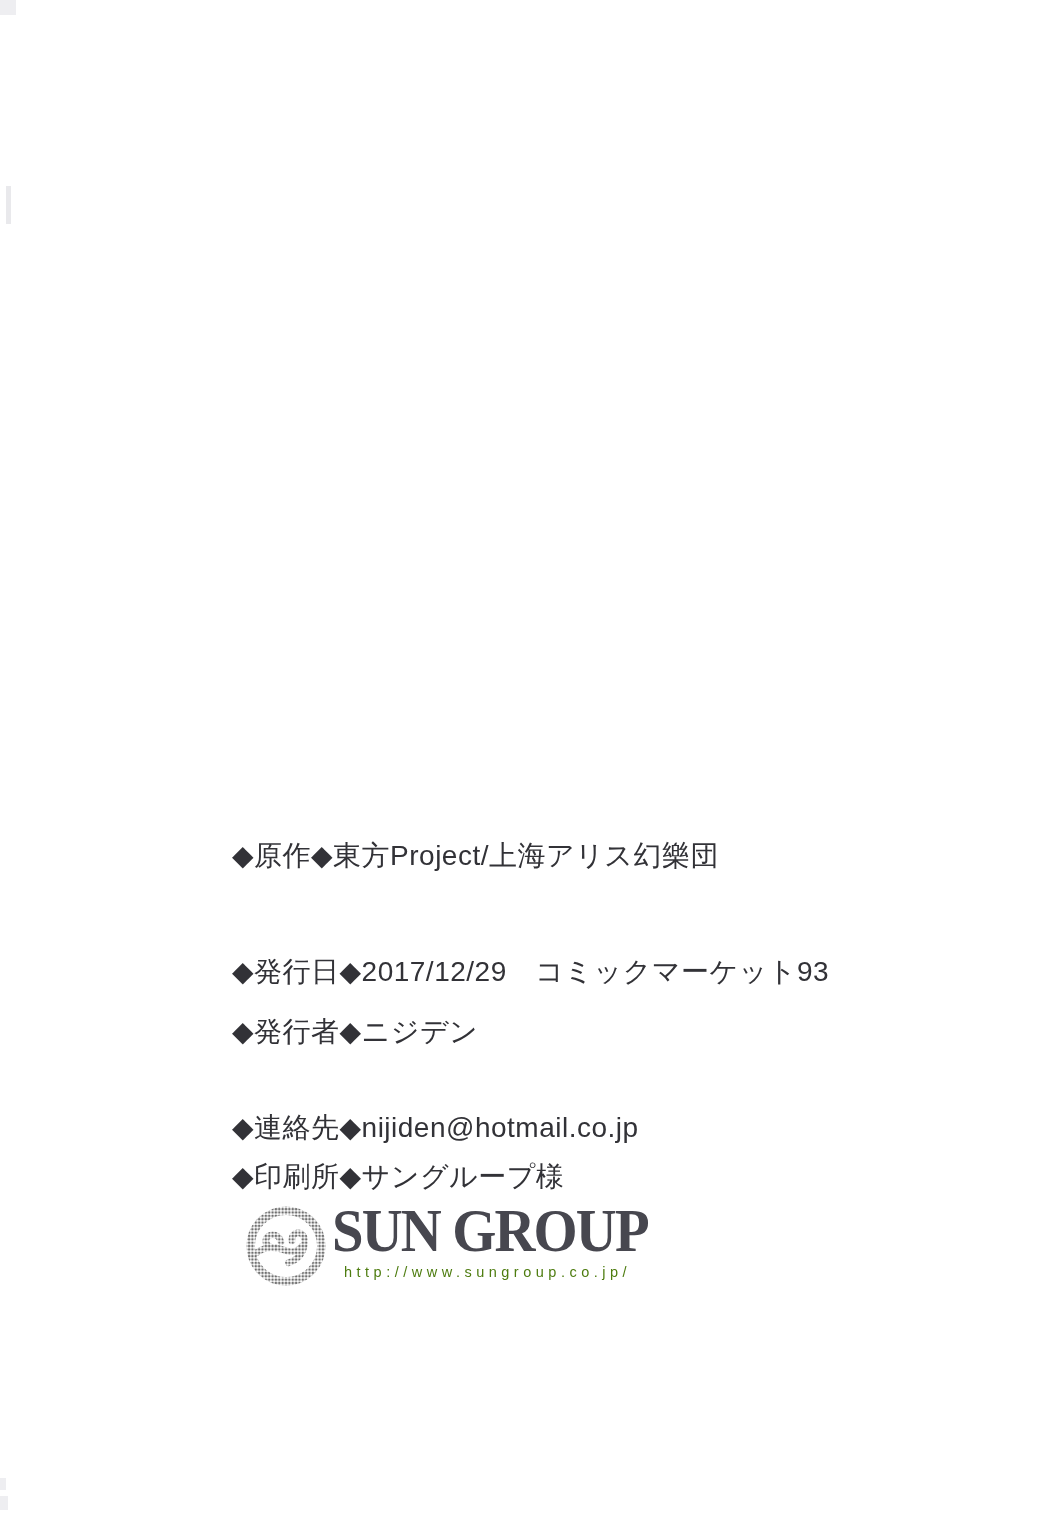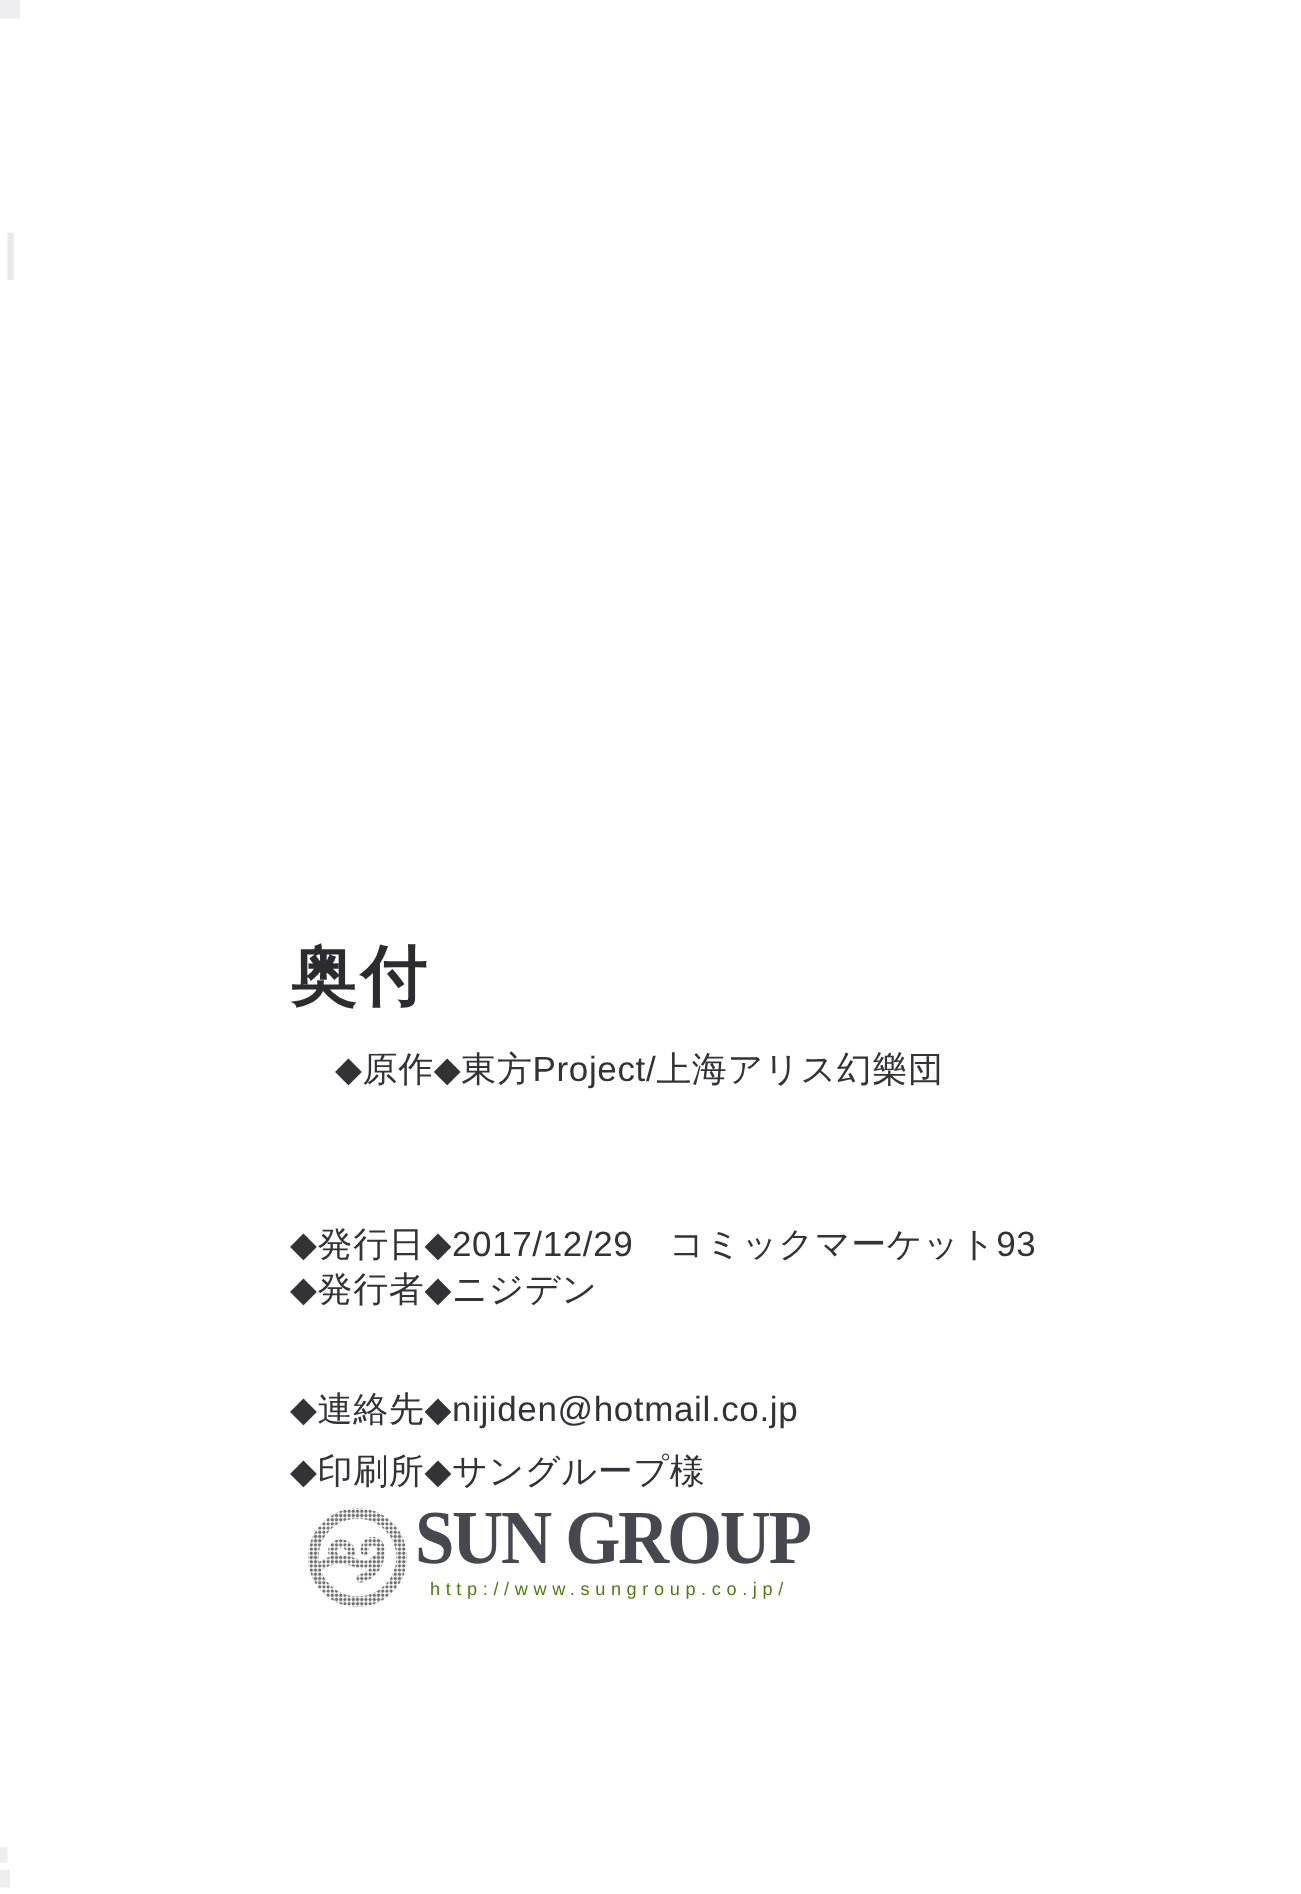--- a/index.html
+++ b/index.html
@@ -29,23 +29,23 @@
   .line {
     position: absolute;
     left: 232px;
     font-size: 28px;
     font-weight: 500;
     letter-spacing: 0.5px;
     color: #323237;
     line-height: 1.1;
     white-space: nowrap;
   }
-  .l1 { top: 841px; margin-left: 36px; }
+  .l1 { top: 841px; }
   .l2 { top: 897px; }
-  .l3 { top: 957px; margin-top: 24px; }
+  .l3 { top: 957px; }
   .l4 { top: 1017px; }
   .l5 { top: 1049px; }
   .l6 { top: 1081px; }
   .l7 { top: 1113px; }
   .l8 { top: 1162px; }
   .logo {
     position: absolute;
     left: 244px;
     top: 1198px;
     width: 430px;
@@ -87,21 +87,20 @@
   .a1 { left: 0; top: 0; width: 16px; height: 15px; }
   .a2 { left: 6px; top: 186px; width: 5px; height: 38px; background: #e9e9ec; }
   .a3 { left: 0; top: 1478px; width: 6px; height: 12px; }
   .a4 { left: 0; top: 1496px; width: 8px; height: 14px; }
 </style>
 </head>
 <body>
 
 <div class="page">
 
-  <div class="heading">奥付</div>
 
   <div class="line l1">◆原作◆東方Project/上海アリス幻樂団</div>
   <div class="line l3">◆発行日◆2017/12/29　コミックマーケット93</div>
   <div class="line l4">◆発行者◆ニジデン</div>
   <div class="line l7">◆連絡先◆nijiden@hotmail.co.jp</div>
   <div class="line l8">◆印刷所◆サングループ様</div>
 
   <div class="logo">
     <svg class="emblem" width="84" height="84" viewBox="0 0 100 100" aria-hidden="true">
       <defs>

